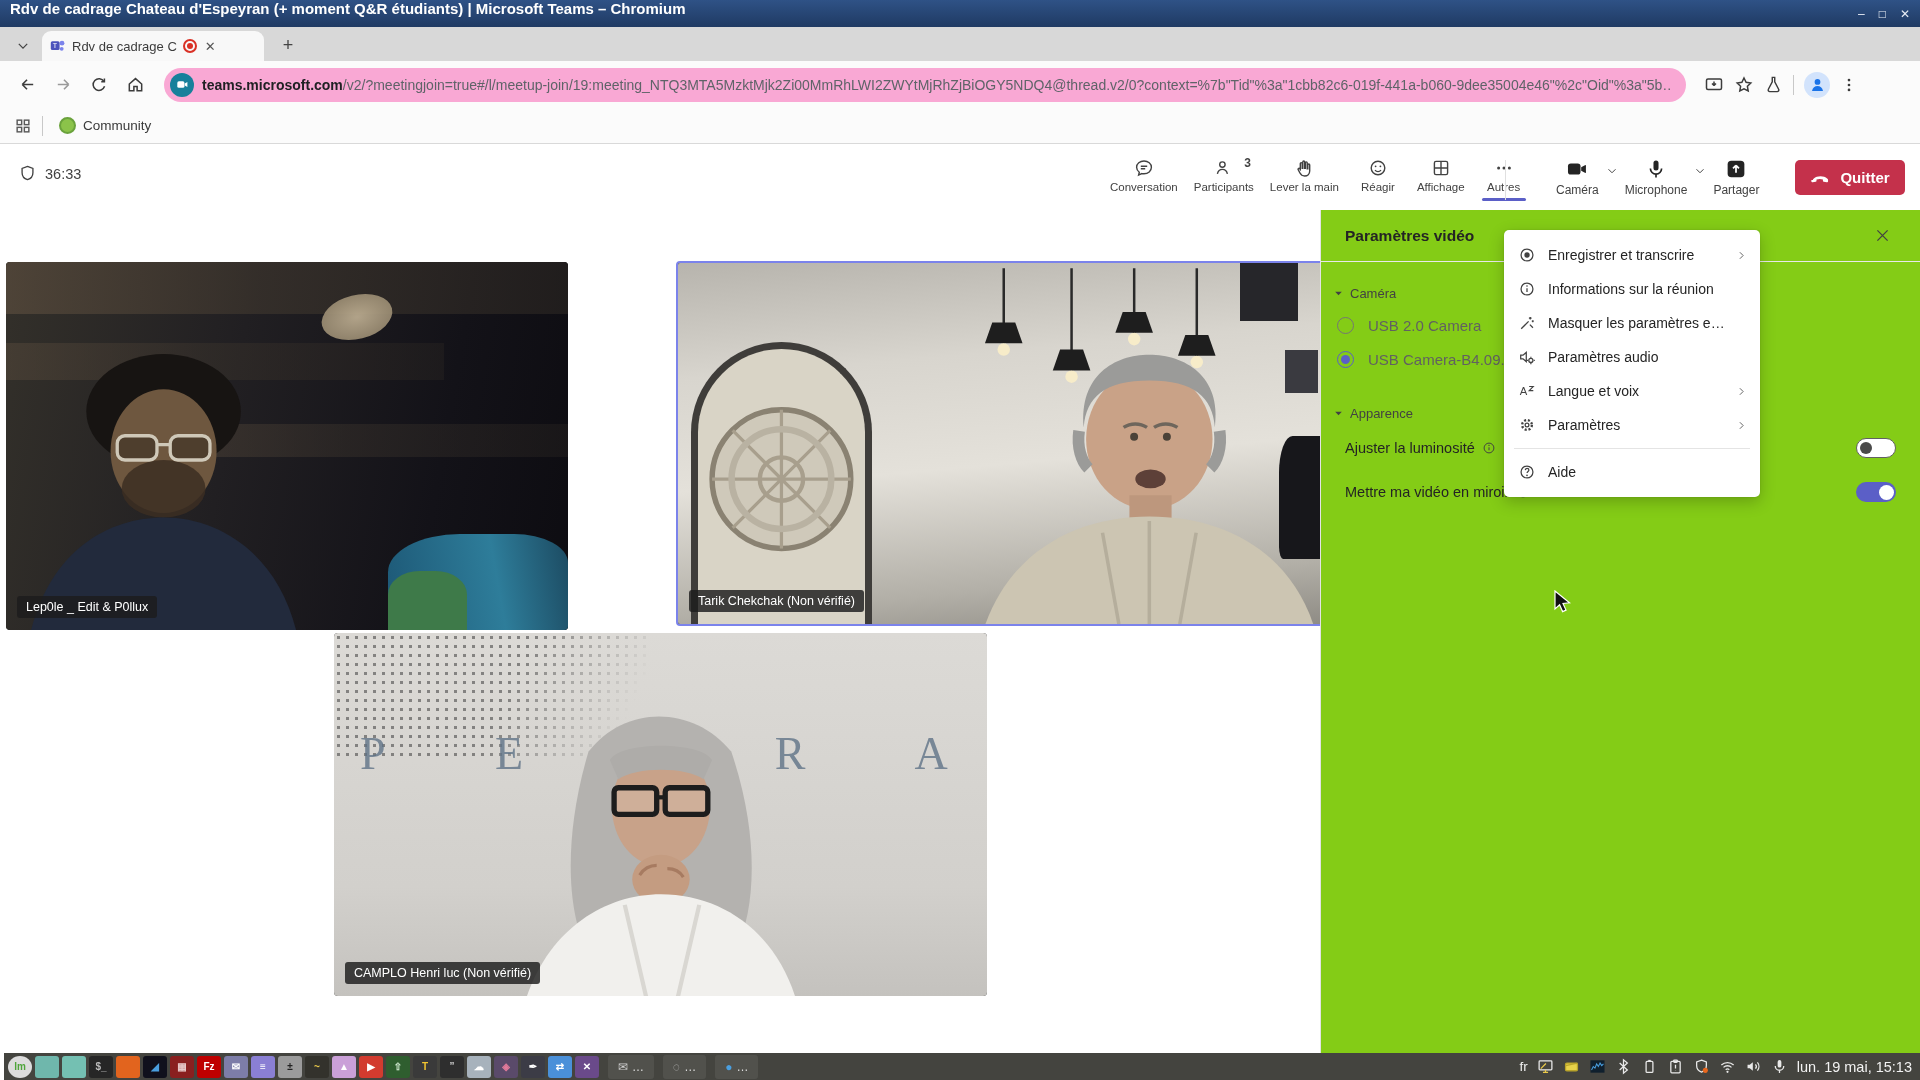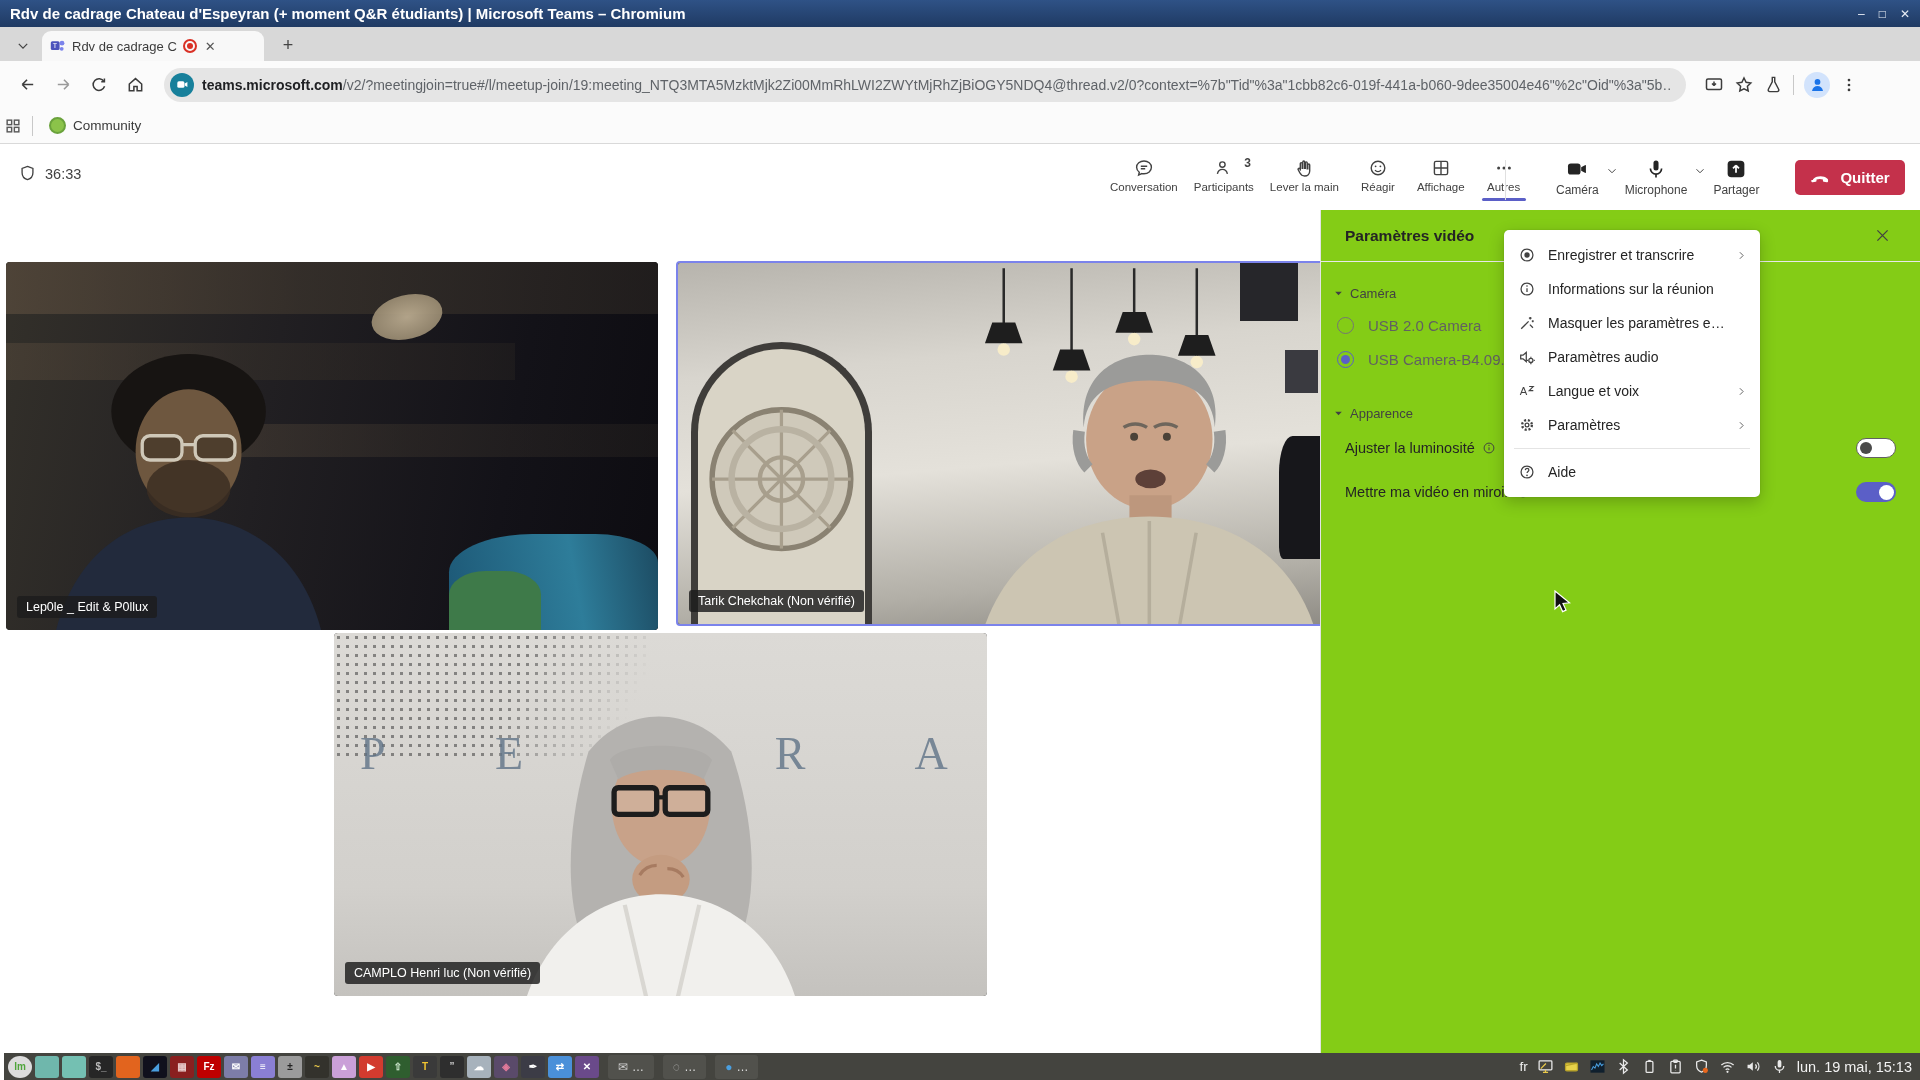--- a/index.html
+++ b/index.html
@@ -1,48 +1,48 @@
 <!DOCTYPE html>
 <html style="--accent: #5b5fc7; --leave: #c4314b; --active-border: #7b83eb; --rec: #d93025;"><head>
 <meta charset="utf-8">
 <style>
   * { margin:0; padding:0; box-sizing:border-box; }
   html,body { width:1920px; height:1080px; overflow:hidden; font-family:"Liberation Sans",sans-serif; background:#fff; }
   body { position:relative; }
 
   
   .titlebar { position:absolute; left:0; top:0; width:1920px; height:27px;
-    background:linear-gradient(#2f5286,#1f3a63); display:flex; align-items:center; padding:0 10px; }
+    background:linear-gradient(#2f5286,#1f3a63); display:flex; padding:0 10px; }
   .titlebar .wtitle { color:#fff; font-weight:bold; font-size:15px; white-space:nowrap; }
   .win-controls { margin-left:auto; display:flex; gap:14px; color:#e8edf5; font-size:12px; align-items:center; }
   .win-controls span { cursor:default; }
 
   
   .tabbar { position:absolute; left:0; top:27px; width:1920px; height:34px; background:#d8d8d8; display:flex; align-items:flex-end; }
   .tab-search { width:30px; height:26px; margin:0 4px 2px 8px; display:flex; align-items:center; justify-content:center; border-radius:6px; }
   .tab { height:30px; width:222px; background:#f8f8f8; border-radius:9px 9px 0 0; display:flex; align-items:center; padding:0 8px; gap:6px; }
   .tab .ttl { font-size:13px; color:#3c3c3c; white-space:nowrap; overflow:hidden; max-width:128px; }
   .rec-dot { width:14px; height:14px; border-radius:50%; border:2px solid var(--rec); display:flex; align-items:center; justify-content:center; flex:none; }
   .rec-dot i { width:6px; height:6px; border-radius:50%; background:var(--rec); }
   .tab-close { font-size:13px; color:#555; margin-left:2px; }
   .newtab { width:28px; height:28px; margin:0 0 2px 10px; font-size:18px; color:#444; display:flex; align-items:center; justify-content:center; }
 
   
   .urlbar { position:absolute; left:0; top:61px; width:1920px; height:47px; background:#fbfbfb; display:flex; align-items:center; padding:0 12px; gap:6px; }
   .navbtn { width:30px; height:30px; display:flex; align-items:center; justify-content:center; border-radius:50%; flex:none; }
-  .omnibox { height:34px; flex:1 1 auto; max-width:1522px; margin:0 8px; background:#e5e5e5; border-radius:17px; display:flex; align-items:center; padding:0 14px 0 6px; gap:8px; overflow:hidden; }
+  .omnibox { height:34px; flex:1 1 auto; max-width:1522px; margin:0 8px; background:#f9a8d4; border-radius:17px; display:flex; align-items:center; padding:0 14px 0 6px; gap:8px; overflow:hidden; }
   .site-badge { width:24px; height:24px; border-radius:50%; background:#17809b; display:flex; align-items:center; justify-content:center; flex:none; }
   .urltext { font-size:14px; color:#5f6368; white-space:nowrap; overflow:hidden; }
   .urltext b { color:#202124; font-weight:bold; }
   .chrome-right { display:flex; align-items:center; gap:10px; margin-left:4px; }
   .vsep { width:1px; height:20px; background:#c8c8c8; }
   .avatar { width:26px; height:26px; border-radius:50%; background:#d2e3fc; display:flex; align-items:center; justify-content:center; }
 
   
-  .bookmarks { position:absolute; left:0; top:108px; width:1920px; height:36px; background:#fbfbfb; border-bottom:1px solid #d9d9d9; display:flex; align-items:center; padding:0 4px; gap:10px; }
+  .bookmarks { position:absolute; left:0; top:108px; width:1920px; height:36px; background:#fbfbfb; border-bottom:1px solid #d9d9d9; display:flex; align-items:center; padding:0 14px; gap:10px; }
   .bm-item { display:flex; align-items:center; gap:7px; font-size:13.5px; color:#3a3a3a; padding:3px 6px; border-radius:6px; }
   .bm-dot { width:17px; height:17px; border-radius:50%; background:#8bc34a; border:2px solid #6aa23c; display:inline-block; }
 
   
   .page { position:absolute; left:0; top:144px; width:1920px; height:909px; background:#fff; }
   .timer { position:absolute; left:18px; top:20px; display:flex; align-items:center; gap:8px; font-size:14.5px; color:#424242; }
 
   .mtoolbar { position:absolute; left:1105px; top:12px; display:flex; gap:6px; }
   .tool { position:relative; min-width:56px; padding:2px 5px 6px; display:flex; flex-direction:column; align-items:center; gap:3px; color:#424242; }
   .tool .lbl { font-size:11.5px; white-space:nowrap; }
@@ -52,21 +52,21 @@
 
   .devices { position:absolute; left:1552px; top:12px; display:flex; align-items:flex-start; }
   .dev { display:flex; flex-direction:column; align-items:center; gap:3px; color:#424242; padding:2px 4px; }
   .dev .lbl { font-size:12px; white-space:nowrap; }
   .dev-chev { margin:8px 2px 0; }
   .quit-btn { position:absolute; left:1795px; top:16px; width:110px; height:35px; background:var(--leave); border-radius:5px;
     color:#fff; font-weight:bold; font-size:15px; display:flex; align-items:center; justify-content:center; gap:9px; }
 
   
   .tile { position:absolute; overflow:hidden; border-radius:4px; background:#222; }
-  .tile1 { left:6px; top:118px; width:652px; height:368px; }
+  .tile1 { left:6px; top:118px; width:562px; height:368px; }
   .tile2 { left:664px; top:117px; width:650px; height:365px; border:2px solid var(--active-border);margin-left:12px; }
   .tile3 { left:334px; top:489px; width:653px; height:363px; }
   .name-badge { position:absolute; left:11px; bottom:12px; background:rgba(28,28,28,.82); color:#fff; font-size:12.5px;
     padding:4px 9px; border-radius:3px; white-space:nowrap; z-index:5; }
   .layer { position:absolute; inset:0; }
 
   .t1-base { background:linear-gradient(100deg,#33302a 0%,#211f22 40%,#131218 75%,#0d0c11 100%); }
   .t1-shelf { position:absolute; background:linear-gradient(90deg,#574a3c,#3a332c 45%,#262220); opacity:.75; }
   .t1-hat { position:absolute; left:56%; top:9%; width:72px; height:44px; background:radial-gradient(#c2b295,#8d7f66); border-radius:50%; transform:rotate(-14deg); opacity:.9; }
   .t1-cloth { position:absolute; right:0; bottom:0; width:32%; height:26%; background:linear-gradient(80deg,#1d5876,#2e7d9a 60%,#1c4a61); border-radius:40% 30% 0 0; }

